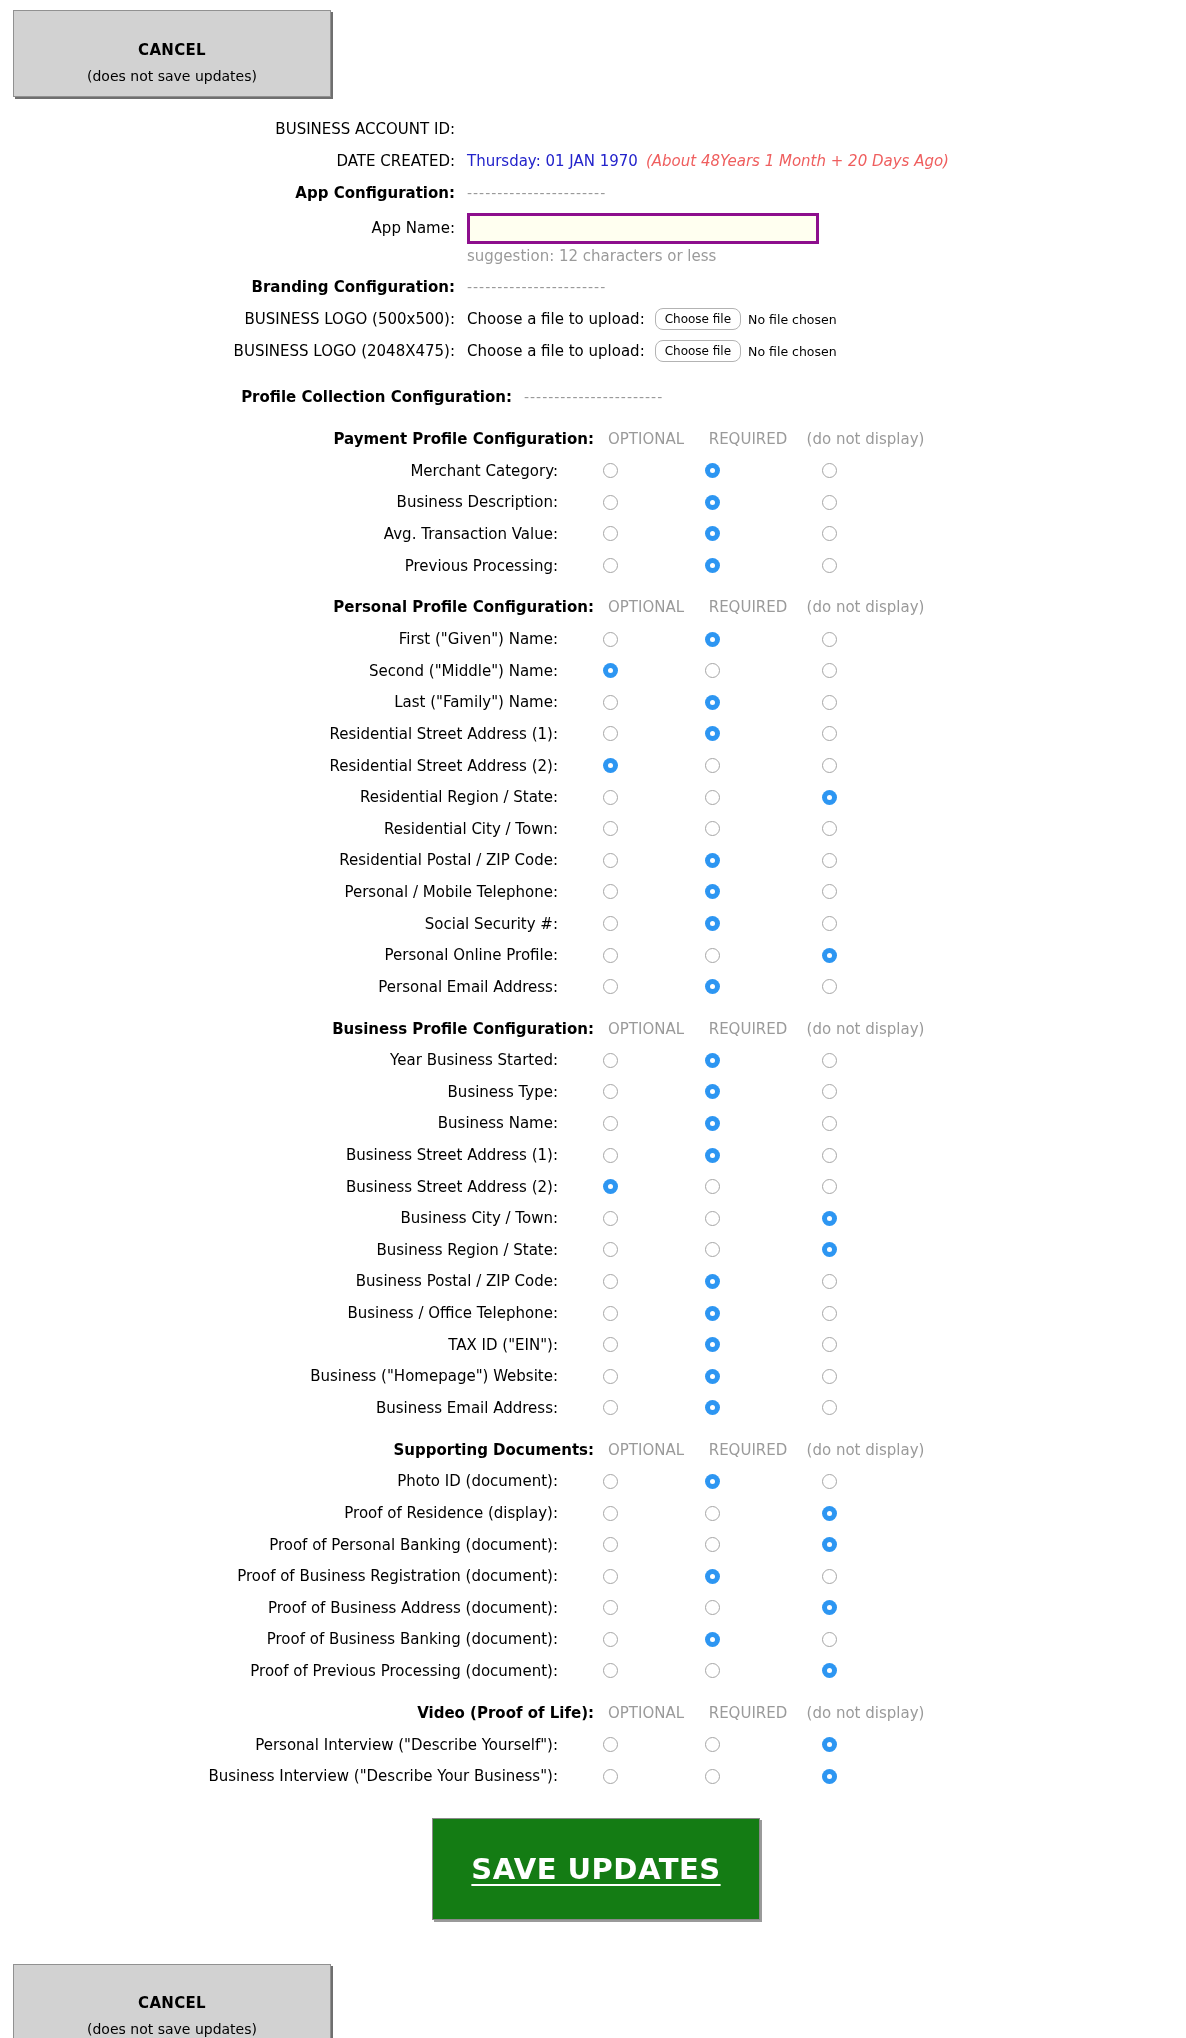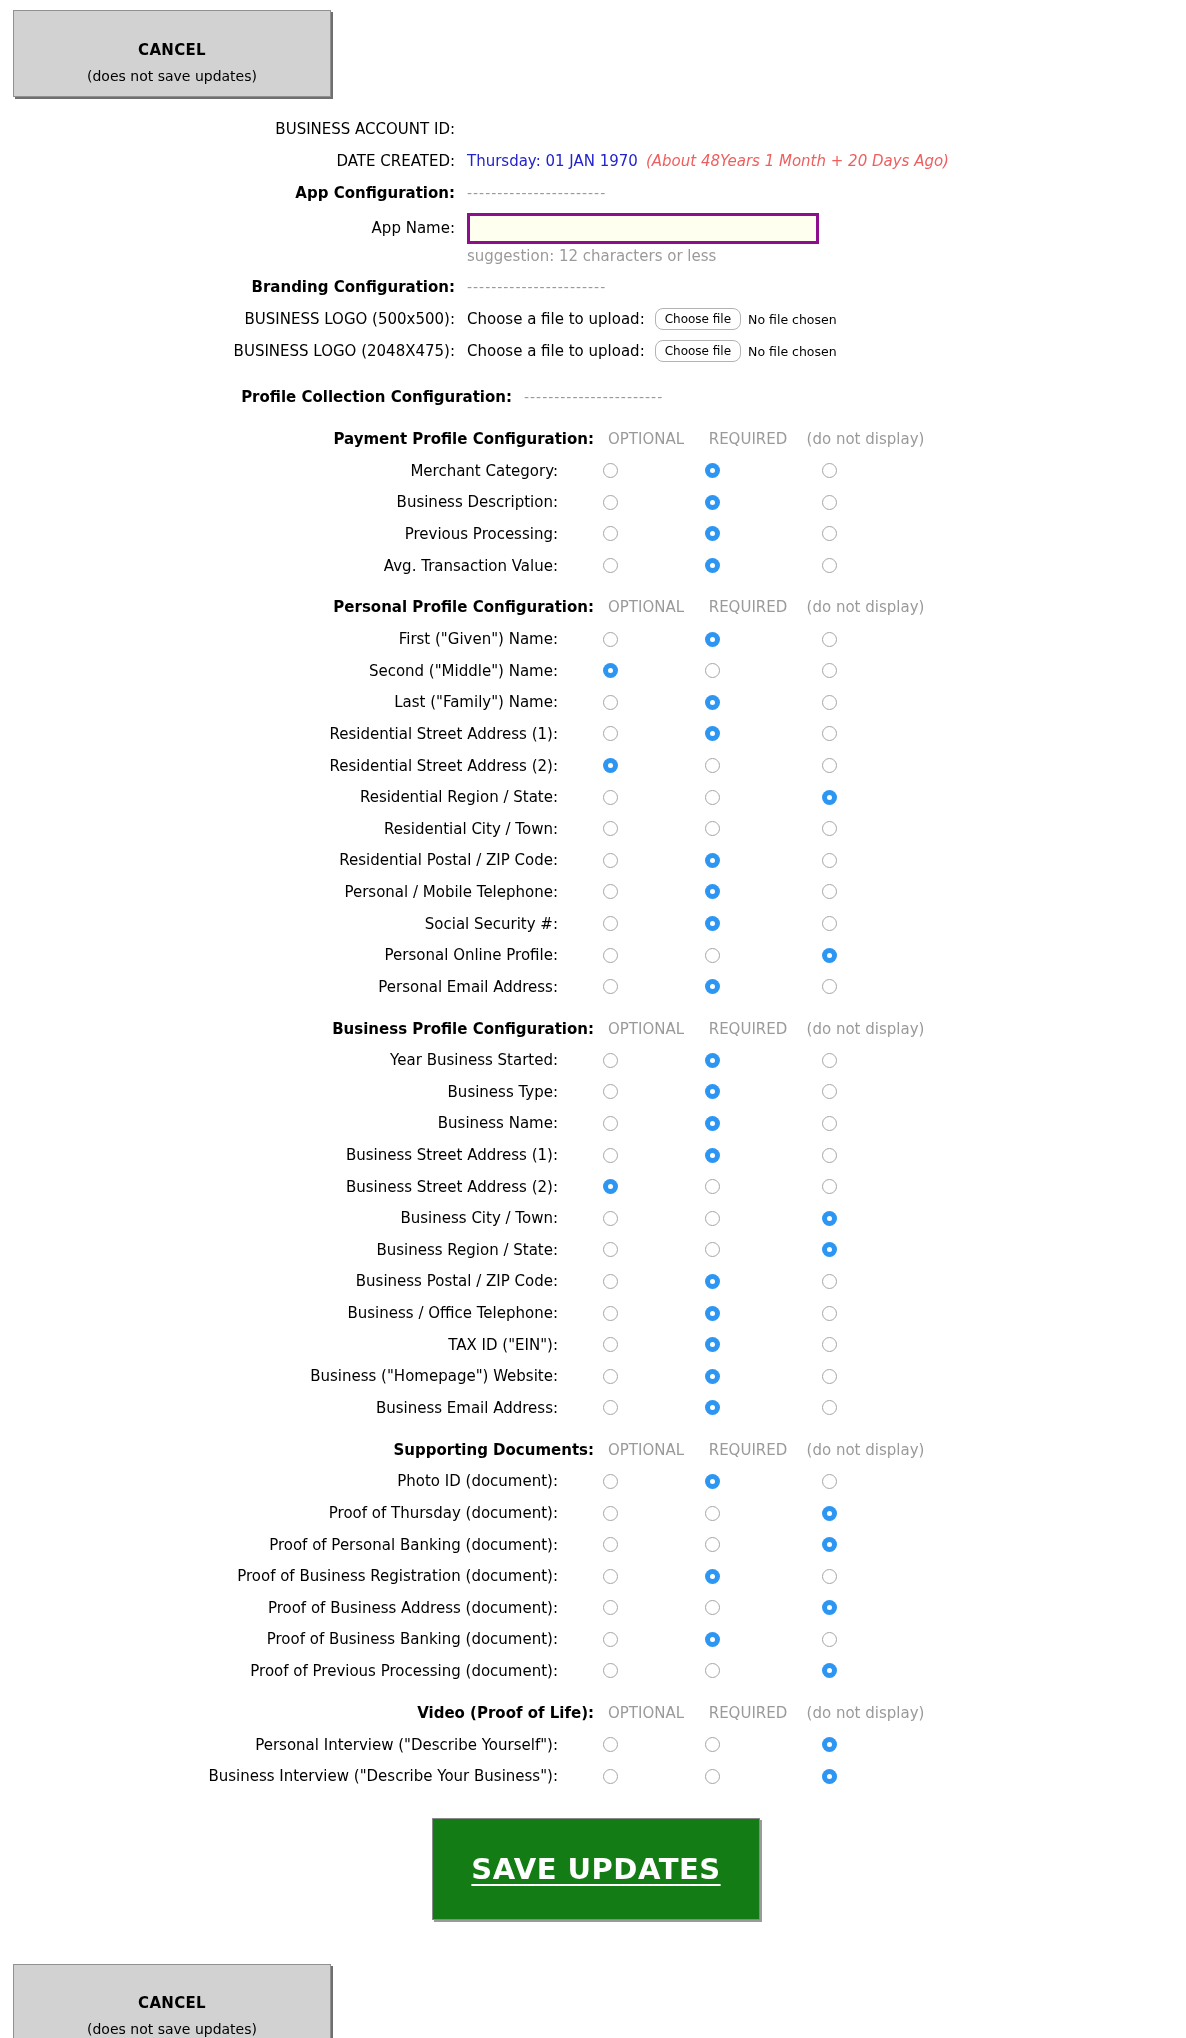--- a/index.html
+++ b/index.html
@@ -167,34 +167,34 @@
       </div>
     <div class="r-cell">
         <span class="radio on"></span>
       </div>
     <div class="r-cell">
         <span class="radio"></span>
       </div>
   </div>
 
   <div class="r-row">
+    <div class="r-label">Avg. Transaction Value:</div>
+    <div class="r-cell">
+        <span class="radio"></span>
+      </div>
+    <div class="r-cell">
+        <span class="radio on"></span>
+      </div>
+    <div class="r-cell">
+        <span class="radio"></span>
+      </div>
+  </div>
+
+  <div class="r-row">
     <div class="r-label">Previous Processing:</div>
-    <div class="r-cell">
-        <span class="radio"></span>
-      </div>
-    <div class="r-cell">
-        <span class="radio on"></span>
-      </div>
-    <div class="r-cell">
-        <span class="radio"></span>
-      </div>
-  </div>
-
-  <div class="r-row">
-    <div class="r-label">Avg. Transaction Value:</div>
     <div class="r-cell">
         <span class="radio"></span>
       </div>
     <div class="r-cell">
         <span class="radio on"></span>
       </div>
     <div class="r-cell">
         <span class="radio"></span>
       </div>
   </div>
@@ -539,21 +539,21 @@
       </div>
     <div class="r-cell">
         <span class="radio on"></span>
       </div>
     <div class="r-cell">
         <span class="radio"></span>
       </div>
   </div>
 
   <div class="r-row">
-    <div class="r-label">Proof of Thursday (document):</div>
+    <div class="r-label">Proof of Residence (display):</div>
     <div class="r-cell">
         <span class="radio"></span>
       </div>
     <div class="r-cell">
         <span class="radio"></span>
       </div>
     <div class="r-cell">
         <span class="radio on"></span>
       </div>
   </div>

